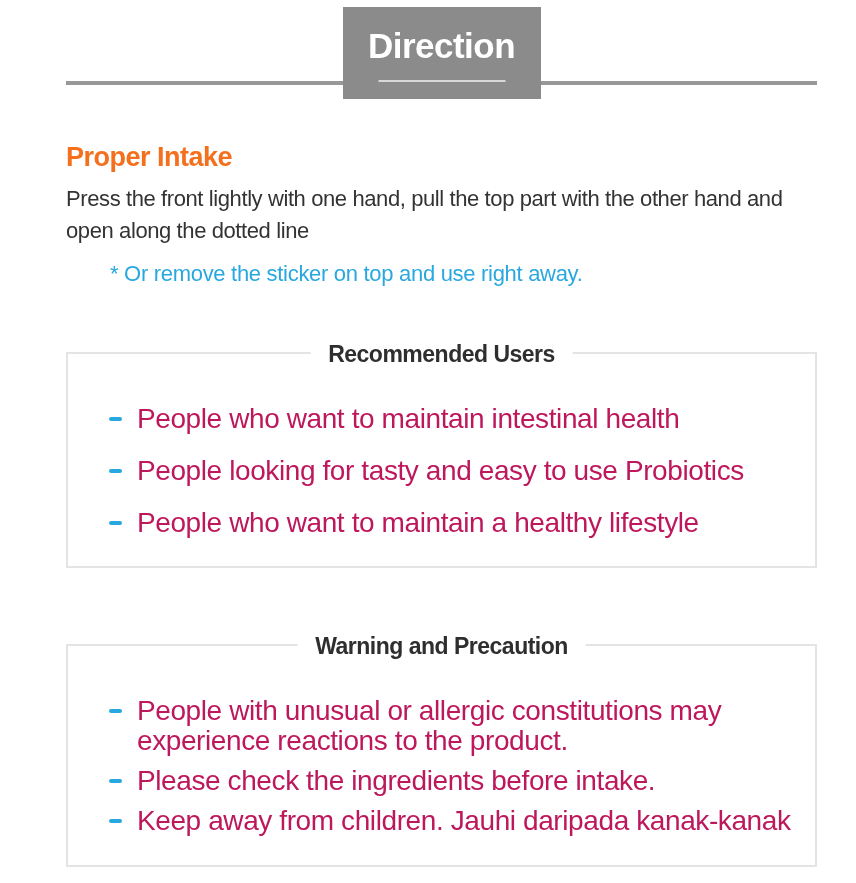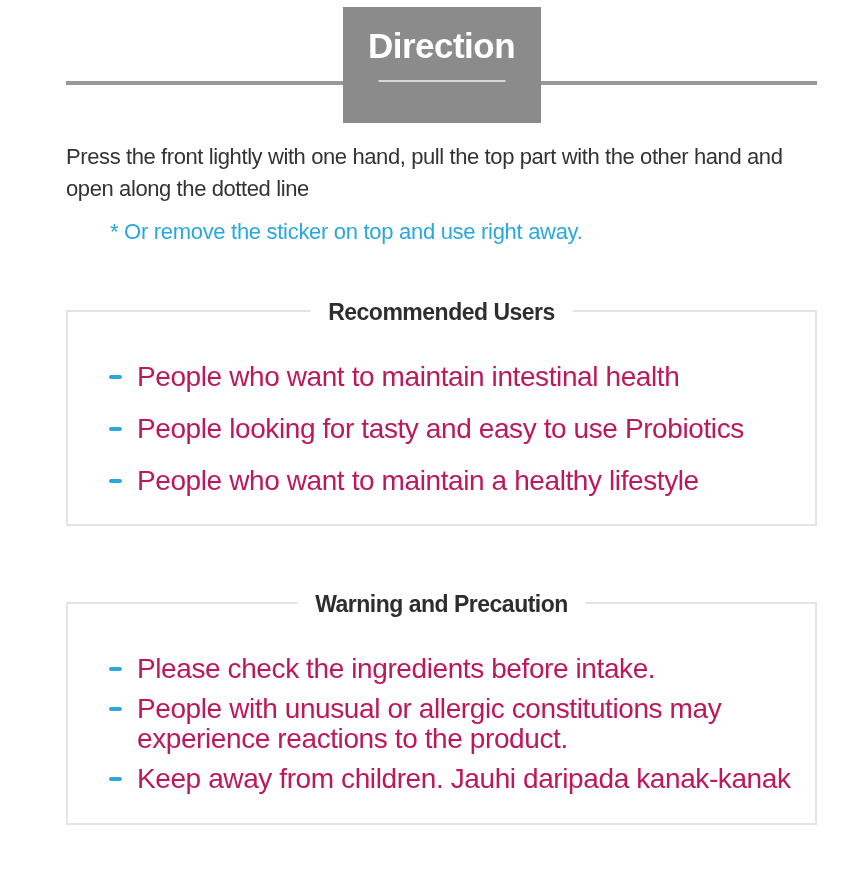--- a/index.html
+++ b/index.html
@@ -12,21 +12,21 @@
   .content { position: relative; margin-left: 66px; width: 751px; }
 
   
   .header { position: relative; height: 100px; }
   .header-rule {
     position: absolute; left: 0; top: 81px;
     width: 751px; height: 4px; background: #989898;
   }
   .header-box {
     position: absolute; top: 7px; left: 50%; transform: translateX(-50%);
-    width: 198px; height: 116px; background: #8b8b8b;
+    width: 198px; height: 92px; background: #8b8b8b;
     text-align: center;
   }
   .header-title {
     margin-top: 18px;
     font-size: 35px; line-height: 42px; font-weight: 700;
     color: #ffffff; letter-spacing: -0.5px;
   }
   .header-underline {
     position: absolute; top: 73px; left: 50%; transform: translateX(-50%);
     width: 127px; height: 2px; background: #d8d8d8;
@@ -88,20 +88,21 @@
 
   <div class="header">
     <div class="header-rule"></div>
     <div class="header-box">
       <div class="header-title">Direction</div>
       <div class="header-underline"></div>
     </div>
   </div>
 
   <div class="intake">
+    <div class="intake-heading">Proper Intake</div>
     <div class="intake-body">Press the front lightly with one hand, pull the top part with the other hand and open along the dotted line</div>
     <div class="intake-note">* Or remove the sticker on top and use right away.</div>
   </div>
 
   <div class="panel panel-recommended">
     <div class="panel-title">Recommended Users</div>
     <ul>
       <li>
         <span class="dash"></span>
         <span class="li-text">People who want to maintain intestinal health</span>
@@ -115,25 +116,25 @@
         <span class="li-text">People who want to maintain a healthy lifestyle</span>
       </li>
     </ul>
   </div>
 
   <div class="panel panel-warning">
     <div class="panel-title">Warning and Precaution</div>
     <ul>
       <li>
         <span class="dash"></span>
-        <span class="li-text">Please check the ingredients before intake.</span>
+        <span class="li-text">People with unusual or allergic constitutions may experience reactions to the product.</span>
       </li>
       <li>
         <span class="dash"></span>
-        <span class="li-text">People with unusual or allergic constitutions may experience reactions to the product.</span>
+        <span class="li-text">Please check the ingredients before intake.</span>
       </li>
       <li>
         <span class="dash"></span>
         <span class="li-text">Keep away from children. Jauhi daripada kanak-kanak</span>
       </li>
     </ul>
   </div>
 
 </div>
 

